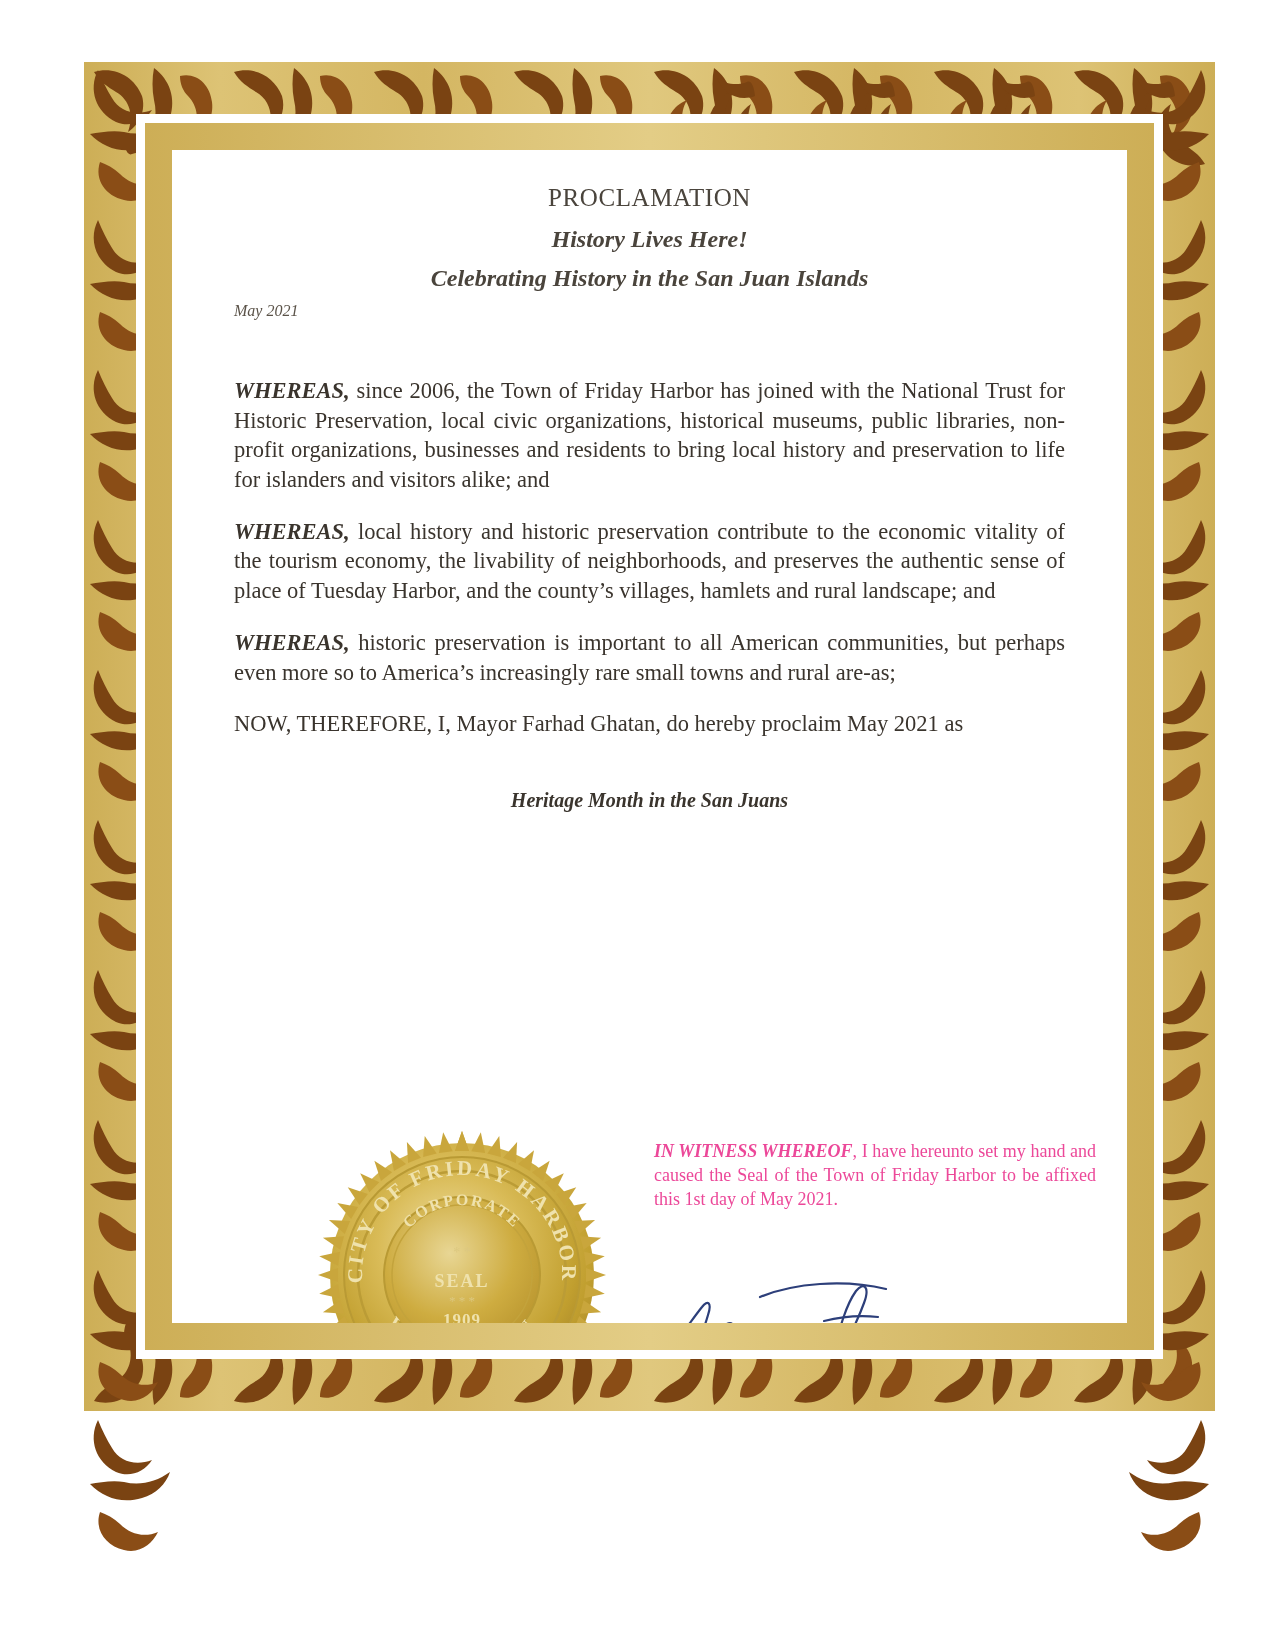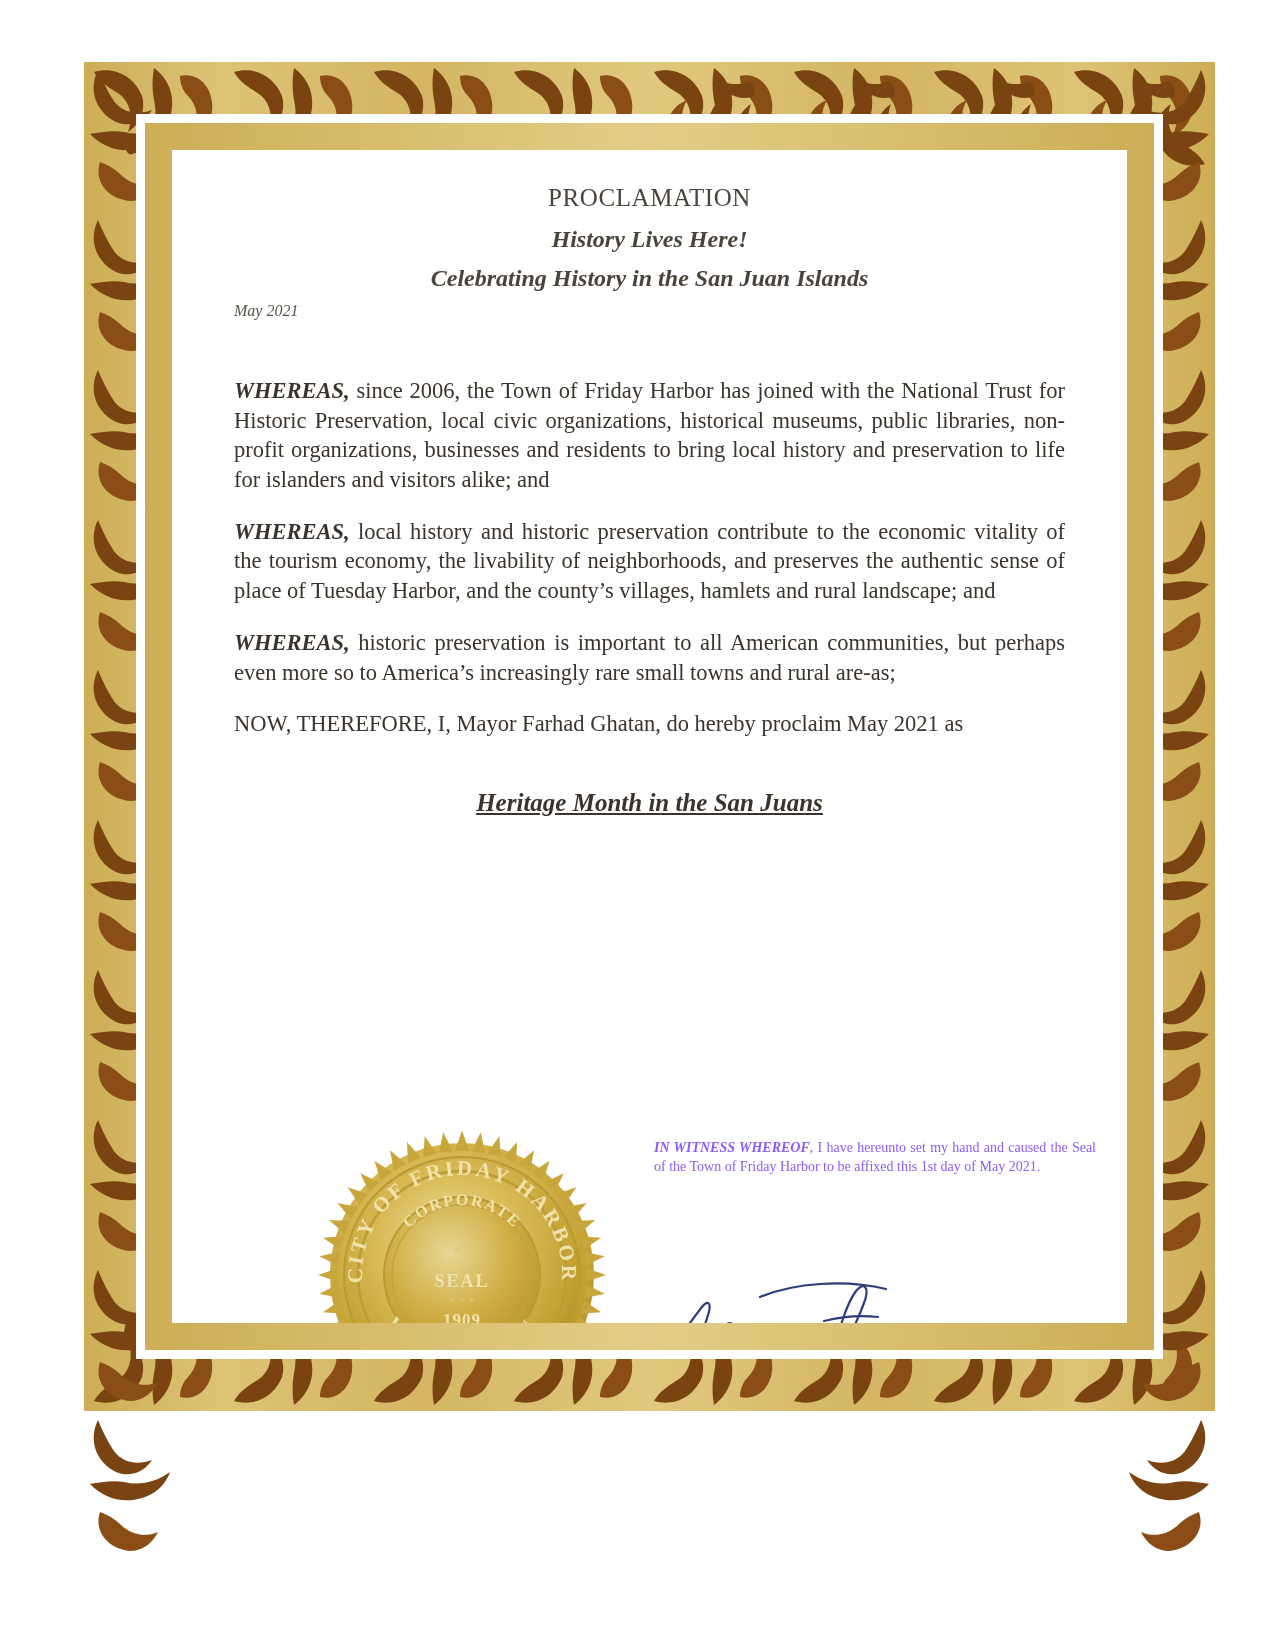--- a/index.html
+++ b/index.html
@@ -133,26 +133,25 @@
   }
   .para-now {
     font-size: 22.5px;
     line-height: 1.32;
     text-align: left;
     margin: 0 0 10px 0;
     color: #3a342d;
   }
   .honor {
     text-align: center;
-    font-size: 25px;
+    font-size: 20px;
     font-style: italic;
     font-weight: bold;
     color: #3a342d;
     margin: 50px 0 52px 0;
-    text-decoration: underline;
   }
   .para-close {
     font-size: 22.5px;
     line-height: 1.32;
     text-align: justify;
     margin: 0;
     color: #3a342d;
   }
 
   
@@ -170,25 +169,25 @@
     width: 292px;
     height: 292px;
   }
   .witness {
     position: absolute;
     left: 420px;
     top: 10px;
     width: 442px;
   }
   .witness p {
-    font-size: 14px;
+    font-size: 18px;
     line-height: 1.34;
     margin: 0;
     text-align: justify;
-    color: #8b5cf6;
+    color: #ec4899;
   }
   .witness p .ww {
     font-style: italic;
     font-weight: bold;
   }
   .sig-area {
     position: absolute;
     left: 420px;
     top: 150px;
     width: 442px;

